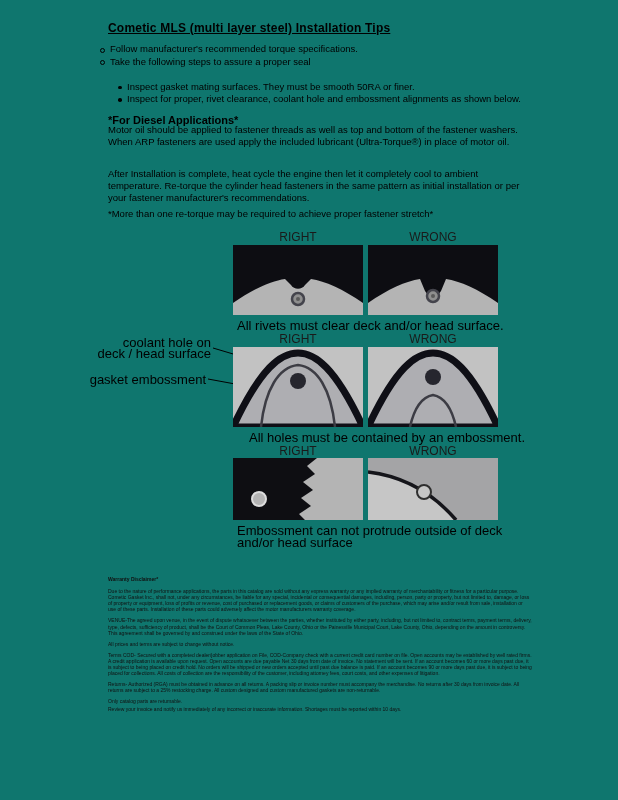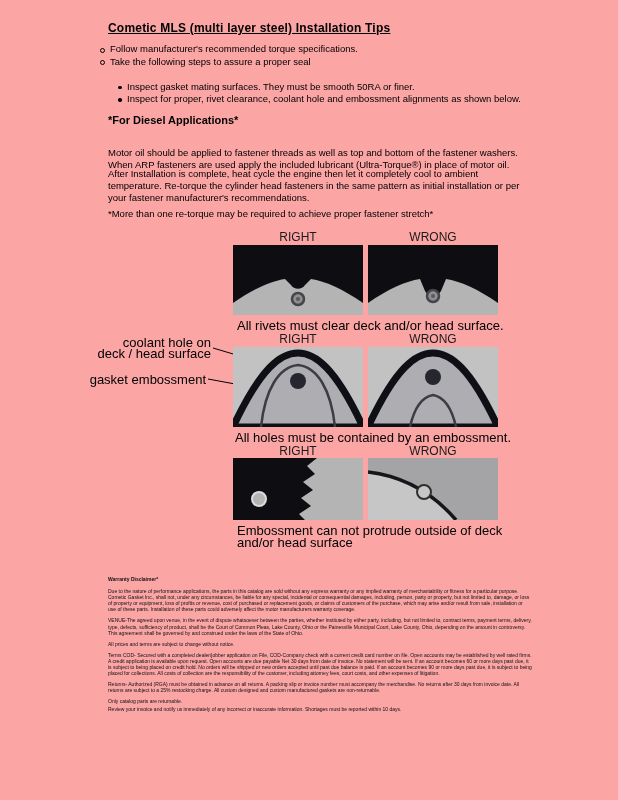--- a/index.html
+++ b/index.html
@@ -2,21 +2,21 @@
 <html><head>
 <meta charset="utf-8">
 <style>
   * { margin:0; padding:0; box-sizing:border-box; }
   html,body { background:#ffffff; }
   body {
     width:618px; height:800px;
     font-family:"Liberation Sans", sans-serif;
     color:#000;
   }
-  .page { position:relative; width:618px; height:800px; background:#fca5a5; overflow:hidden; }
+  .page { position:relative; width:618px; height:800px; background:#0f766e; overflow:hidden; }
   .abs { position:absolute; }
 
   .title {
     left:108px; top:21px;
     font-size:12px; font-weight:bold;
     text-decoration:underline;
     letter-spacing:0.2px;
   }
 
   ul.bullets { left:99px; top:43px; list-style:none; width:470px; }
@@ -33,21 +33,21 @@
     position:relative; padding-left:10px;
     font-size:9.5px; line-height:12.3px;
   }
   ul.subbullets li::before {
     content:""; position:absolute; left:1px; top:4.8px;
     width:3.6px; height:3.6px; background:#000; border-radius:50%;
   }
 
   .diesel-heading { left:108px; top:114px; font-size:11px; font-weight:bold; }
   .body-para { left:108px; width:412px; font-size:9.5px; line-height:11.8px; }
-  .p1 { top:147px; }
+  .p1 { top:124px; }
   .p2 { top:168px; }
   .note { top:208px; left:108px; font-size:9.5px; }
 
   .diagrams { left:0; top:228px; width:618px; height:340px; }
   .dg-head { position:absolute; width:130px; text-align:center; font-size:12px; color:#1a1a1a; }
   .fig { position:absolute; width:130px; display:block; }
   .fig svg { display:block; width:100%; height:100%; }
   .cap { position:absolute; font-size:13px; }
   .side-label { position:absolute; width:122px; text-align:right; font-size:13px; line-height:10.5px; }
 
@@ -127,21 +127,21 @@
       </svg>
     </span>
     <span class="fig" style="left:368px; top:119px; height:80px;">
       <svg viewBox="0 0 130 80" preserveAspectRatio="none">
         <rect width="130" height="80" fill="#c2c2c2"></rect>
         <path d="M0,80 C28,20 48,6 65,6 C82,6 102,20 130,80 Z" fill="#aeaeb2" stroke="#0f0f16" stroke-width="7"></path>
         <path d="M42,80 C46,62 54,50 65,48 C76,50 84,62 88,80" fill="none" stroke="#3c3c44" stroke-width="2.5"></path>
         <circle cx="65" cy="30" r="8" fill="#26262e"></circle>
       </svg>
     </span>
-    <div class="cap" style="left:235px; top:202px;">All holes must be contained by an embossment.</div>
+    <div class="cap" style="left:249px; top:202px;">All holes must be contained by an embossment.</div>
 
     <div class="dg-head" style="left:233px; top:216px;">RIGHT</div>
     <div class="dg-head" style="left:368px; top:216px;">WRONG</div>
 
     <span class="fig" style="left:233px; top:230px; height:62px;">
       <svg viewBox="0 0 130 62" preserveAspectRatio="none">
         <rect width="130" height="62" fill="#b4b4b4"></rect>
         <path d="M0,0 H84 L74,8 L82,16 L70,24 L80,32 L68,40 L78,48 L66,56 L72,62 H0 Z" fill="#0e0e12"></path>
         <circle cx="26" cy="41" r="7" fill="#b4b4b4" stroke="#dddddd" stroke-width="2"></circle>
       </svg>

